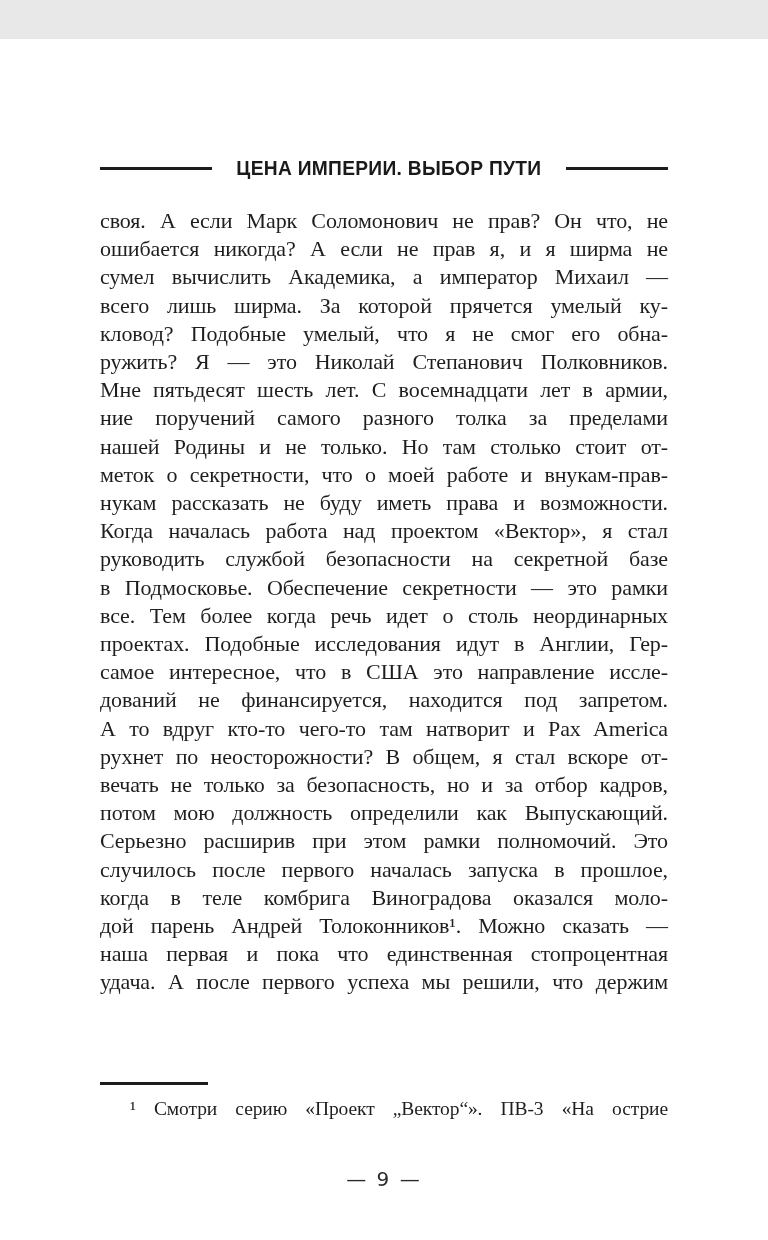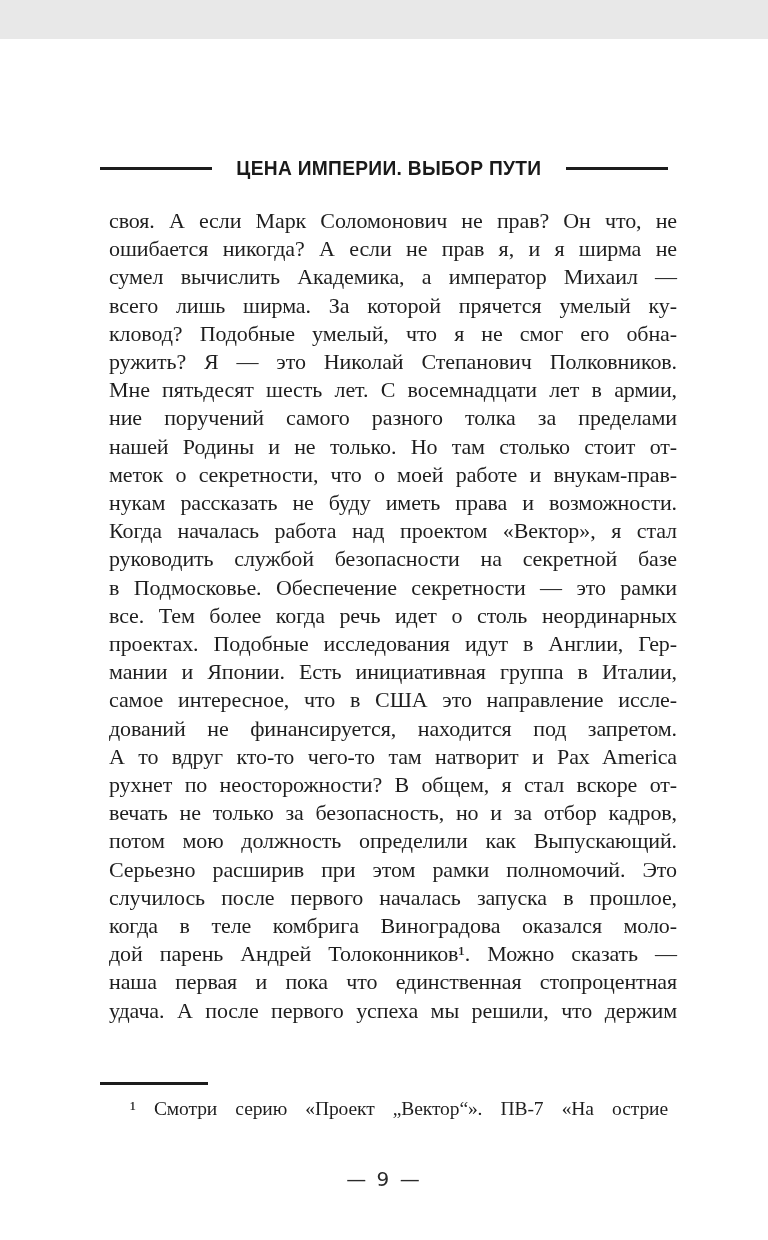--- a/index.html
+++ b/index.html
@@ -34,21 +34,21 @@
     font-size: 20px;
     letter-spacing: 0.3px;
     white-space: nowrap;
     padding: 0 18px;
     color: #1a1a1a;
     transform: scaleX(0.96);
   }
   
   .body-text {
     position: absolute;
-    left: 109px;
+    left: 100px;
     top: 168px;
     width: 568px;
   }
   .body-line {
     font-size: 22px;
     line-height: 28.2px;
     text-align: justify;
     text-align-last: justify;
     white-space: nowrap;
     letter-spacing: -0.1px;
@@ -111,35 +111,34 @@
     <div class="body-line">Мне пятьдесят шесть лет. С восемнадцати лет в армии,</div>
     <div class="body-line">ние поручений самого разного толка за пределами</div>
     <div class="body-line">нашей Родины и не только. Но там столько стоит от-</div>
     <div class="body-line">меток о секретности, что о моей работе и внукам-прав-</div>
     <div class="body-line">нукам рассказать не буду иметь права и возможности.</div>
     <div class="body-line">Когда началась работа над проектом «Вектор», я стал</div>
     <div class="body-line">руководить службой безопасности на секретной базе</div>
     <div class="body-line">в Подмосковье. Обеспечение секретности — это рамки</div>
     <div class="body-line">все. Тем более когда речь идет о столь неординарных</div>
     <div class="body-line">проектах. Подобные исследования идут в Англии, Гер-</div>
-    <div class="body-line">мании и Японии. Есть инициативная группа в Италии,</div>
     <div class="body-line">самое интересное, что в США это направление иссле-</div>
     <div class="body-line">дований не финансируется, находится под запретом.</div>
     <div class="body-line">А то вдруг кто-то чего-то там натворит и Pax America</div>
     <div class="body-line">рухнет по неосторожности? В общем, я стал вскоре от-</div>
     <div class="body-line">вечать не только за безопасность, но и за отбор кадров,</div>
     <div class="body-line">потом мою должность определили как Выпускающий.</div>
     <div class="body-line">Серьезно расширив при этом рамки полномочий. Это</div>
     <div class="body-line">случилось после первого началась запуска в прошлое,</div>
     <div class="body-line">когда в теле комбрига Виноградова оказался моло-</div>
     <div class="body-line">дой парень Андрей Толоконников¹. Можно сказать —</div>
     <div class="body-line">наша первая и пока что единственная стопроцентная</div>
     <div class="body-line">удача. А после первого успеха мы решили, что держим</div>
   </div>
 
   <div class="footnote">
     <div class="footnote-rule"></div>
-    <div class="footnote-line first">¹ Смотри серию «Проект „Вектор“». ПВ-7 «На острие</div>
+    <div class="footnote-line first">¹ Смотри серию «Проект „Вектор“». ПВ-3 «На острие</div>
   </div>
 
   <div class="page-number">— 9 —</div>
 
 </div>
 
 </body></html>

